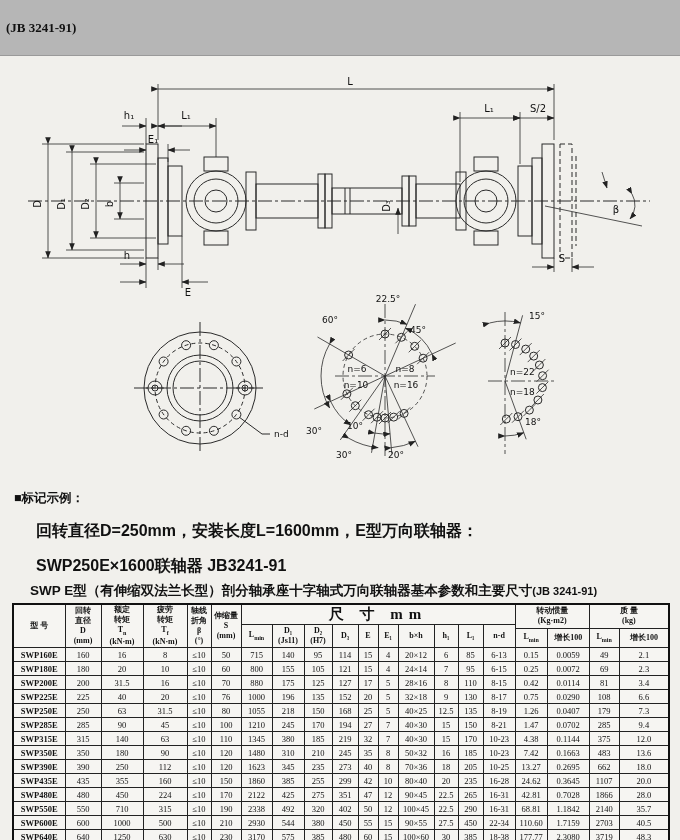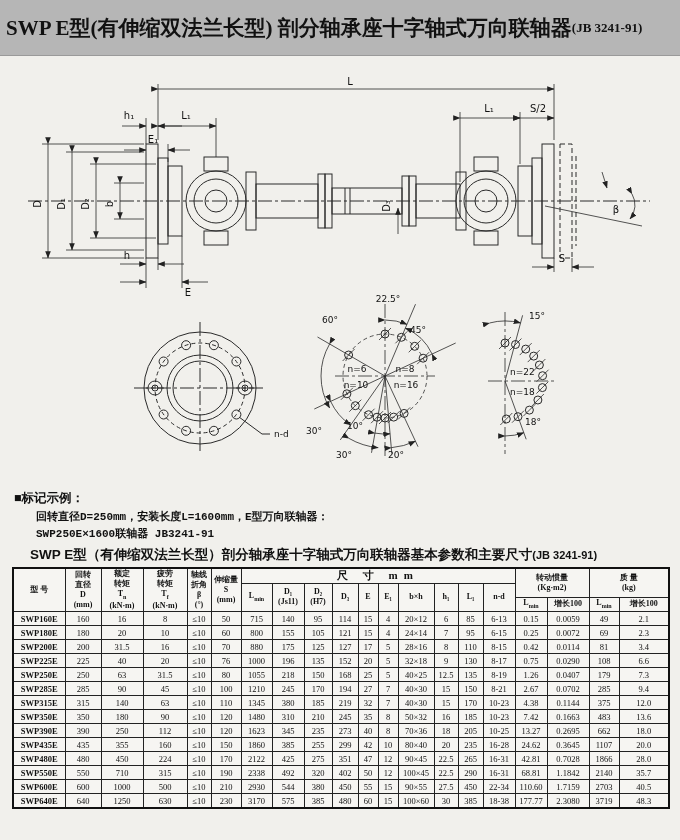--- a/index.html
+++ b/index.html
@@ -9,40 +9,39 @@
   .titlebar .main{font-size:21px;font-weight:bold;letter-spacing:0px;}
   .titlebar .suffix{font-size:13px;font-weight:bold;}
   svg{display:block;}
   .ln line,.ln rect,.ln circle,.ln path{stroke:#2a2a2a;fill:none;stroke-width:1;}
   .thin line,.thin path,.thin circle{stroke-width:.8;}
   .dash{stroke-dasharray:5 3;}
   .cl{stroke-dasharray:14 3 3 3;}
   .bc{stroke-dasharray:4 3;}
   svg text{fill:#111;stroke:none;font-family:"DejaVu Sans",sans-serif;font-size:10px;}
   svg text.sm{font-size:9px;}
-  .example{padding:4px 4px 0 14px;font-family:Liberation Mono, monospace;}
+  .example{padding:4px 4px 0 14px;font-family:Liberation Sans, sans-serif;}
   .example .head{font-size:12.5px;font-weight:bold;}
-  .example .line{font-size:11px;font-weight:bold;padding:2px 0 0 22px;}
+  .example .line{font-size:16px;font-weight:bold;padding:2px 0 0 22px;margin-top:12px;}
   .tbl-title{font-size:13.5px;font-weight:bold;padding:5px 14px 3px 30px;font-family:"Liberation Sans",sans-serif;}
   .tbl-title .suffix{font-size:11px;}
   table{border-collapse:collapse;table-layout:fixed;width:656px;margin:0 0 0 12px;
     border:2px solid #111;background:#f6f5f2;}
   th,td{border:1px solid #222;text-align:center;vertical-align:middle;padding:0;overflow:hidden;}
   th{font-size:8px;font-weight:bold;line-height:1.25;}
   .vh{white-space:pre-line;}
   td{font-size:8.5px;height:13px;font-family:"Liberation Serif",serif;}
   td.model{font-weight:bold;}
   sub{font-size:6px;}
-  .grp{letter-spacing:6px;font-size:11px;}
+  .grp{letter-spacing:6px;font-size:15px;}
 </style>
 </head>
 <body>
 
 <div class="titlebar">
-  <span class="main">SWP E型(有伸缩双法兰长型) 剖分轴承座十字轴式万向联轴器</span>
     <span class="suffix">(JB 3241-91)</span>
 </div>
 
 <svg width="680" height="430" viewBox="0 0 680 430">
   <defs>
     <marker id="ma" markerWidth="9" markerHeight="7" refX="8.5" refY="3.5" orient="auto">
       <path d="M0,0 L9,3.5 L0,7 z" fill="#222"></path>
     </marker>
     <g id="bolt">
         <circle r="4" fill="none" stroke="#2a2a2a"></circle>
@@ -455,21 +454,21 @@
         <td>1210</td>
         <td>245</td>
         <td>170</td>
         <td>194</td>
         <td>27</td>
         <td>7</td>
         <td>40×30</td>
         <td>15</td>
         <td>150</td>
         <td>8-21</td>
-        <td>2.67</td>
+        <td>1.47</td>
         <td>0.0702</td>
         <td>285</td>
         <td>9.4</td>
       </tr>
       <tr>
         <td class="model">SWP315E</td>
         <td>315</td>
         <td>140</td>
         <td>63</td>
         <td>≤10</td>

